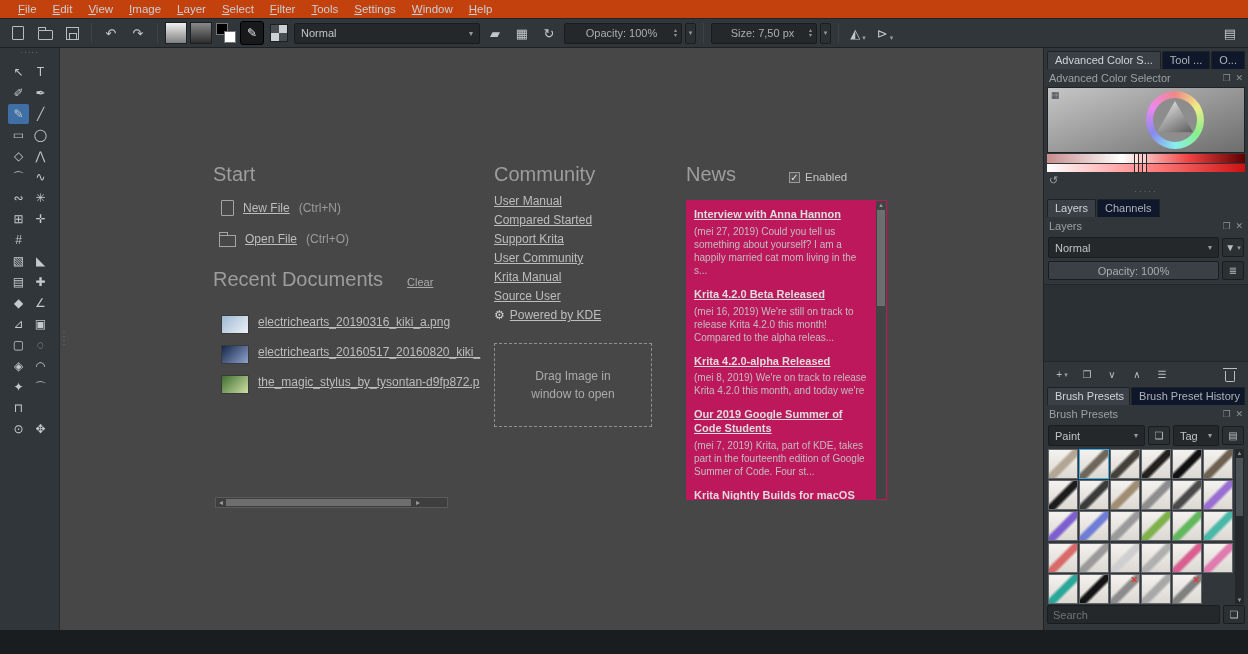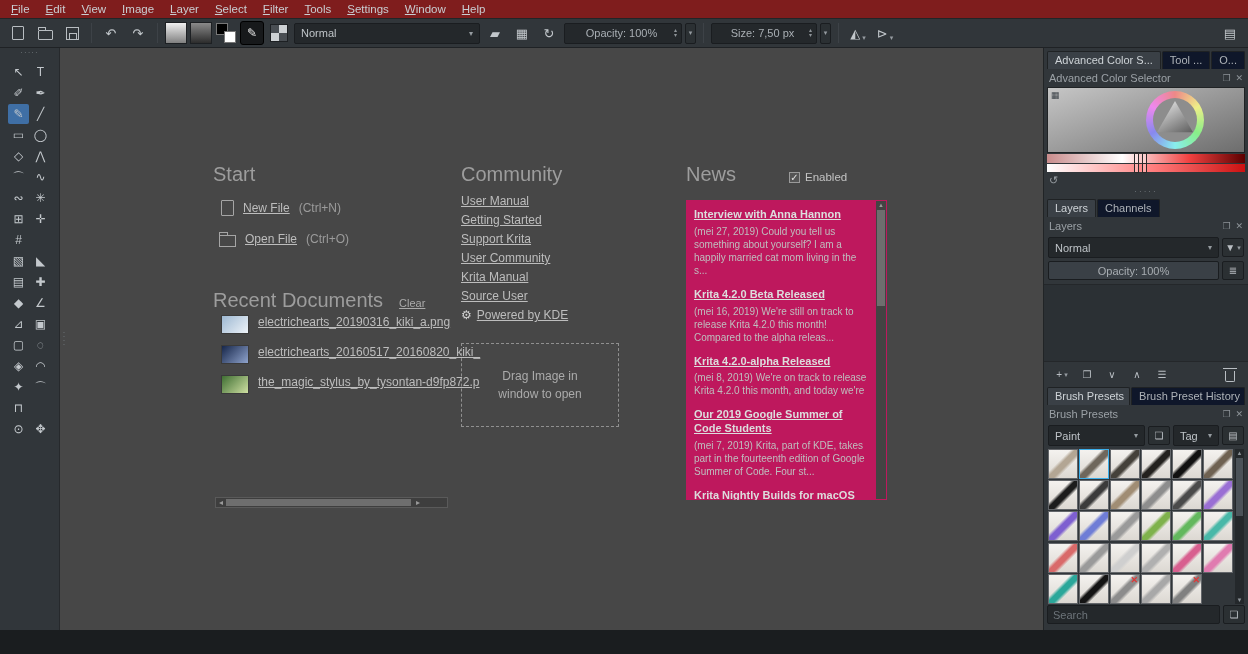--- a/index.html
+++ b/index.html
@@ -1,20 +1,20 @@
 <!DOCTYPE html>
 <html><head>
 <meta charset="utf-8">
 <style>
   html,body{margin:0;padding:0;background:#101213}
   *{box-sizing:border-box;cursor:default;user-select:none}
   #app{position:relative;width:1248px;height:654px;background:#1c1f21;font-family:"Liberation Sans",sans-serif;color:#c6cbd0;overflow:hidden}
 
   
-  #menubar{position:absolute;left:0;top:0;width:100%;height:19px;background:#7f1d1d;border-bottom:1px solid #222527;display:flex;align-items:center;padding-left:3px}
+  #menubar{position:absolute;left:0;top:0;width:100%;height:19px;background:#c2410c;border-bottom:1px solid #222527;display:flex;align-items:center;padding-left:10px}
   .menu-item{display:inline-block;font-size:11.5px;color:#c9ced2;padding:2px 8px}
   .menu-item::first-letter{text-decoration:underline}
 
   
   #toolbar{position:absolute;left:0;top:19px;width:100%;height:29px;background:#31363a;border-bottom:1px solid #1f2225;display:flex;align-items:center;gap:3px;padding:0 6px}
   .tbtn{min-width:24px;height:24px;display:flex;align-items:center;justify-content:center;color:#c2c7cb;font-size:13px;border-radius:2px}
   .tsep{width:1px;height:20px;background:#24272a;border-right:1px solid #3d4247;margin:0 4px}
   .i-new{width:12px;height:14px;border:1px solid #b8bdc1;border-radius:1px}
   .i-open{width:15px;height:10px;border:1px solid #b8bdc1;border-radius:1px;position:relative;margin-top:4px}
   .i-open::before{content:'';position:absolute;top:-4px;left:-1px;width:6px;height:2px;border:1px solid #b8bdc1;border-bottom:none;border-radius:1px 1px 0 0}
@@ -42,30 +42,30 @@
   .toolbox-grip{height:10px}
   .toolbox-grip::before{content:'·····';display:block;text-align:center;color:#6b7075;font-size:8px;letter-spacing:1px;line-height:10px}
   .tools-grid{display:grid;grid-template-columns:21px 21px;gap:1px;padding:4px 0 0 8px}
   .tool-cell{width:21px;height:20px;display:flex;align-items:center;justify-content:center;background:var(--bg,transparent);border-radius:2px}
   .tglyph{font-size:12px;color:#c4c9cd;line-height:1}
 
   
   #canvas{position:absolute;left:60px;top:48px;width:983px;height:582px;background:#474747}
   .wcol{position:absolute;top:115px}
   #col-start{left:153px;width:300px;height:400px}
-  #col-community{left:401px;width:176px;height:300px}
+  #col-community{left:434px;width:176px;height:300px}
   #col-news{left:626px;width:201px;height:360px}
   .whead{font-size:20px;color:#9d9d9d;font-weight:400}
   .action-row{position:absolute;display:flex;align-items:center;gap:9px}
   .i-file{width:13px;height:16px;border:1px solid #a5a5a5;border-radius:1px}
   .i-folderw{width:17px;height:12px;border:1px solid #a5a5a5;position:relative;margin-top:4px}
   .i-folderw::before{content:'';position:absolute;top:-4px;left:-1px;width:7px;height:2px;border:1px solid #a5a5a5;border-bottom:none}
   .wlink{color:#bdbdbd;text-decoration:underline;font-size:12px}
   .wshort{color:#9b9b9b;font-size:12px}
-  .recent-head{position:absolute;left:0;top:126px;display:flex;align-items:baseline;gap:16px}
+  .recent-head{position:absolute;left:0;top:105px;display:flex;align-items:baseline;gap:24px}
   .clear-link{font-size:11px;color:#aaaaaa;text-decoration:underline}
   .doc-list{position:absolute;left:8px;top:152px}
   .doc-row{display:flex;gap:9px;margin-bottom:11px}
   .doc-thumb{width:28px;height:19px;background:linear-gradient(135deg,var(--t1,#888),var(--t2,#ccc));border:1px solid #3a3a3a}
   .hscroll{position:absolute;left:2px;top:334px;width:233px;height:11px;background:#3e3e3e;border:1px solid #5a5a5a;display:flex;align-items:center}
   .harrow{width:10px;text-align:center;font-size:8px;color:#9a9a9a;line-height:9px}
   .hthumb{flex:1;height:7px;margin:0 2px 0 0;background:#6e6e6e;max-width:185px}
   .clist{position:absolute;left:0;top:31px;display:flex;flex-direction:column;gap:5px}
   .clink{display:flex;align-items:center;font-size:12px}
   .clink .licon{margin-right:5px;color:#d2d2d2;font-size:12px}
@@ -432,21 +432,21 @@
       <div class="whead">Community</div>
       <div class="clist">
 
           <div class="clink">
 
             <span class="wlink">User Manual</span>
           </div>
 
           <div class="clink">
 
-            <span class="wlink">Getting Started</span>
+            <span class="wlink">Compared Started</span>
           </div>
 
           <div class="clink">
 
             <span class="wlink">Support Krita</span>
           </div>
 
           <div class="clink">
 
             <span class="wlink">User Community</span>

